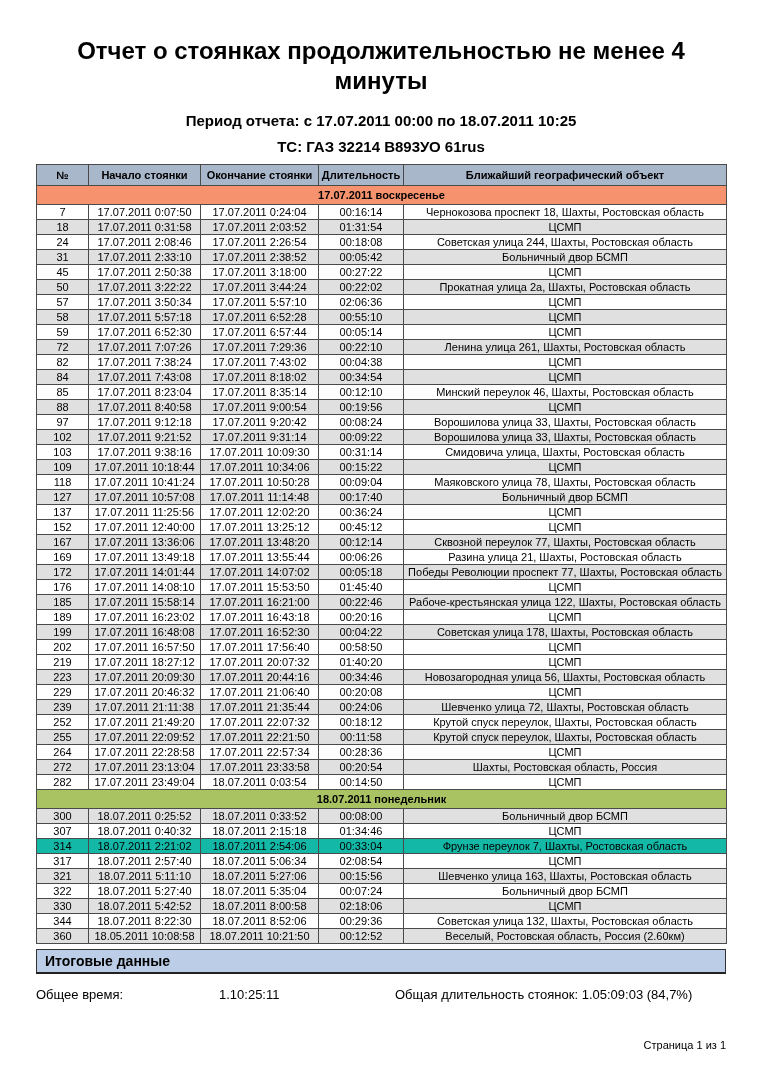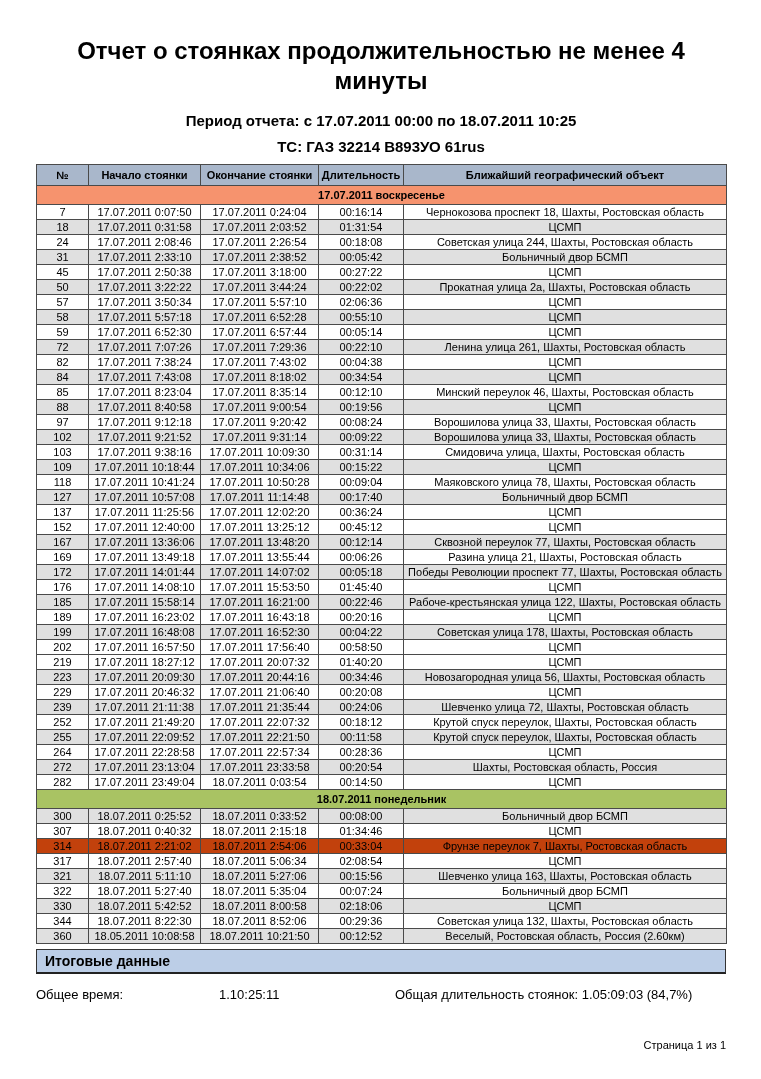--- a/index.html
+++ b/index.html
@@ -398,21 +398,21 @@
           <td>00:08:00</td>
           <td>Больничный двор БСМП</td>
         </tr>
         <tr>
           <td>307</td>
           <td>18.07.2011 0:40:32</td>
           <td>18.07.2011 2:15:18</td>
           <td>01:34:46</td>
           <td>ЦСМП</td>
         </tr>
-        <tr style="background: #c2410c; margin-top: 48px;">
+        <tr style="background: #14b8a6; margin-top: 48px;">
           <td>314</td>
           <td>18.07.2011 2:21:02</td>
           <td>18.07.2011 2:54:06</td>
           <td>00:33:04</td>
           <td>Фрунзе переулок 7, Шахты, Ростовская область</td>
         </tr>
         <tr>
           <td>317</td>
           <td>18.07.2011 2:57:40</td>
           <td>18.07.2011 5:06:34</td>

